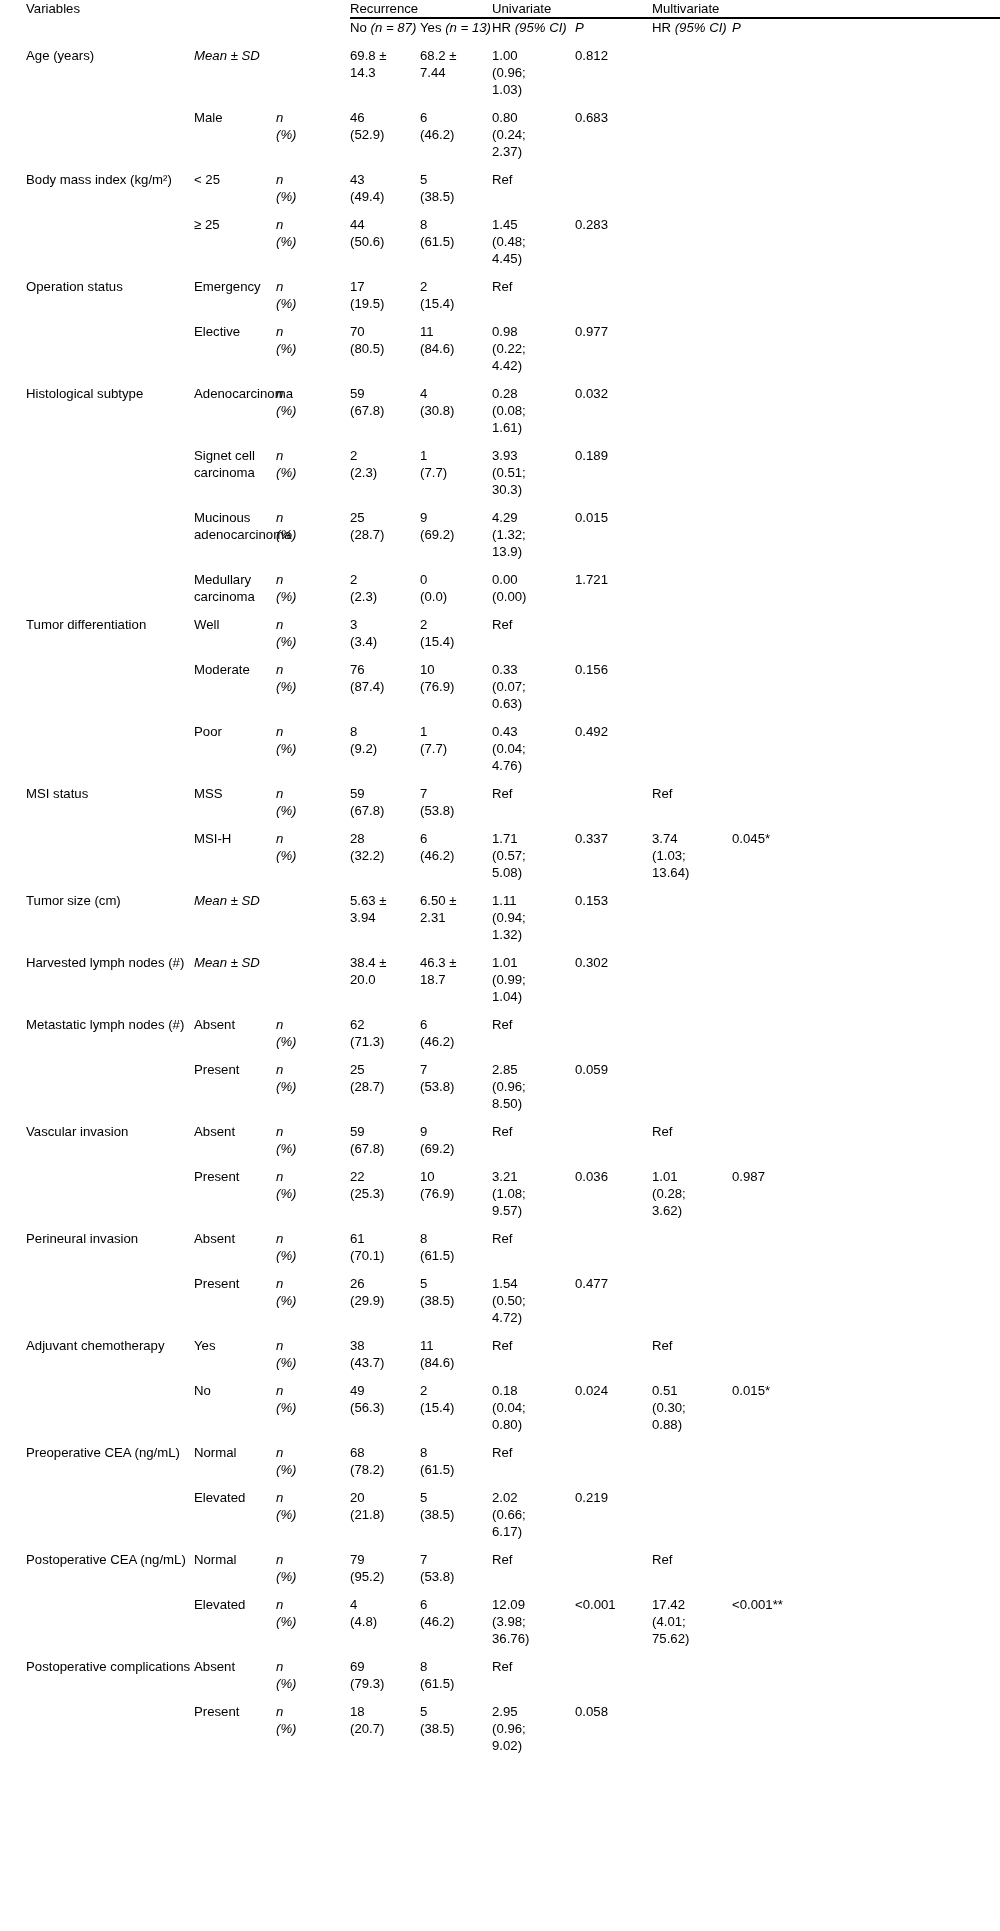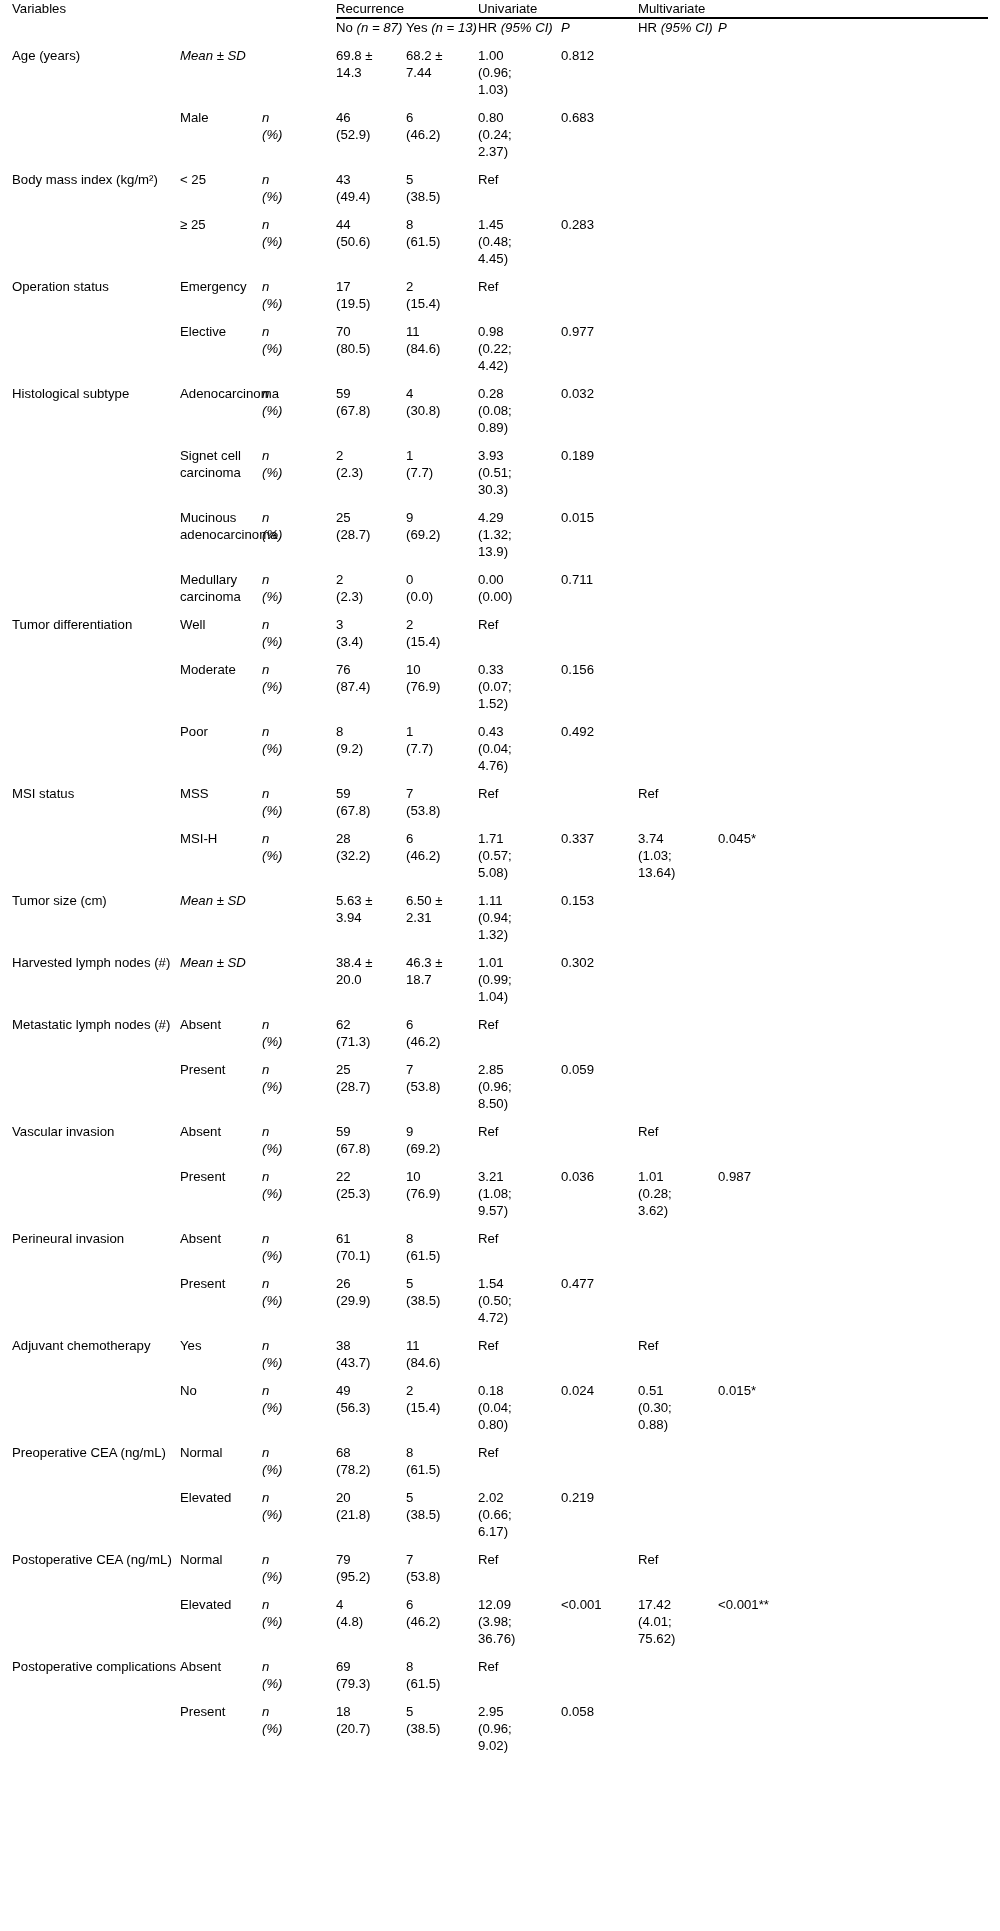--- a/index.html
+++ b/index.html
@@ -13,21 +13,21 @@
     height: 1931px;
     font-family: "Liberation Sans", sans-serif;
     color: #000000;
     -webkit-font-smoothing: antialiased;
   }
   .page {
     position: relative;
     width: 812px;
     height: 1931px;
     box-sizing: border-box;
-    padding: 0 12px;
+    padding: 0 26px;
   }
   table.stats {
     width: 976px;
     border-collapse: collapse;
     table-layout: fixed;
     font-size: 13.2px;
     line-height: 17px;
   }
   table.stats td, table.stats th {
     padding: 0;
@@ -337,21 +337,21 @@
             <div>&nbsp;</div>
           </td>
           <td>
             <div class="nw">4</div>
             <div class="nw">(30.8)</div>
             <div>&nbsp;</div>
           </td>
           <td>
             <div class="nw">0.28</div>
             <div class="nw">(0.08;</div>
-            <div class="nw">0.89)</div>
+            <div class="nw">1.61)</div>
           </td>
           <td>
             <div class="nw">0.032</div>
             <div>&nbsp;</div>
             <div>&nbsp;</div>
           </td>
           <td>&nbsp;</td>
           <td>&nbsp;</td>
         </tr>
         <tr class="datarow firstline">
@@ -429,21 +429,21 @@
           </td>
           <td>
             <div class="nw">0</div>
             <div class="nw">(0.0)</div>
           </td>
           <td>
             <div class="nw">0.00</div>
             <div class="nw">(0.00)</div>
           </td>
           <td>
-            <div class="nw">0.711</div>
+            <div class="nw">1.721</div>
             <div>&nbsp;</div>
           </td>
           <td>&nbsp;</td>
           <td>&nbsp;</td>
         </tr>
         <tr class="datarow firstline">
           <td class="wrapcell">Tumor differentiation</td>
           <td class="wrapcell">Well</td>
           <td class="it">
             <div class="nw">n</div>
@@ -479,21 +479,21 @@
             <div>&nbsp;</div>
           </td>
           <td>
             <div class="nw">10</div>
             <div class="nw">(76.9)</div>
             <div>&nbsp;</div>
           </td>
           <td>
             <div class="nw">0.33</div>
             <div class="nw">(0.07;</div>
-            <div class="nw">1.52)</div>
+            <div class="nw">0.63)</div>
           </td>
           <td>
             <div class="nw">0.156</div>
             <div>&nbsp;</div>
             <div>&nbsp;</div>
           </td>
           <td>&nbsp;</td>
           <td>&nbsp;</td>
         </tr>
         <tr class="datarow firstline">

